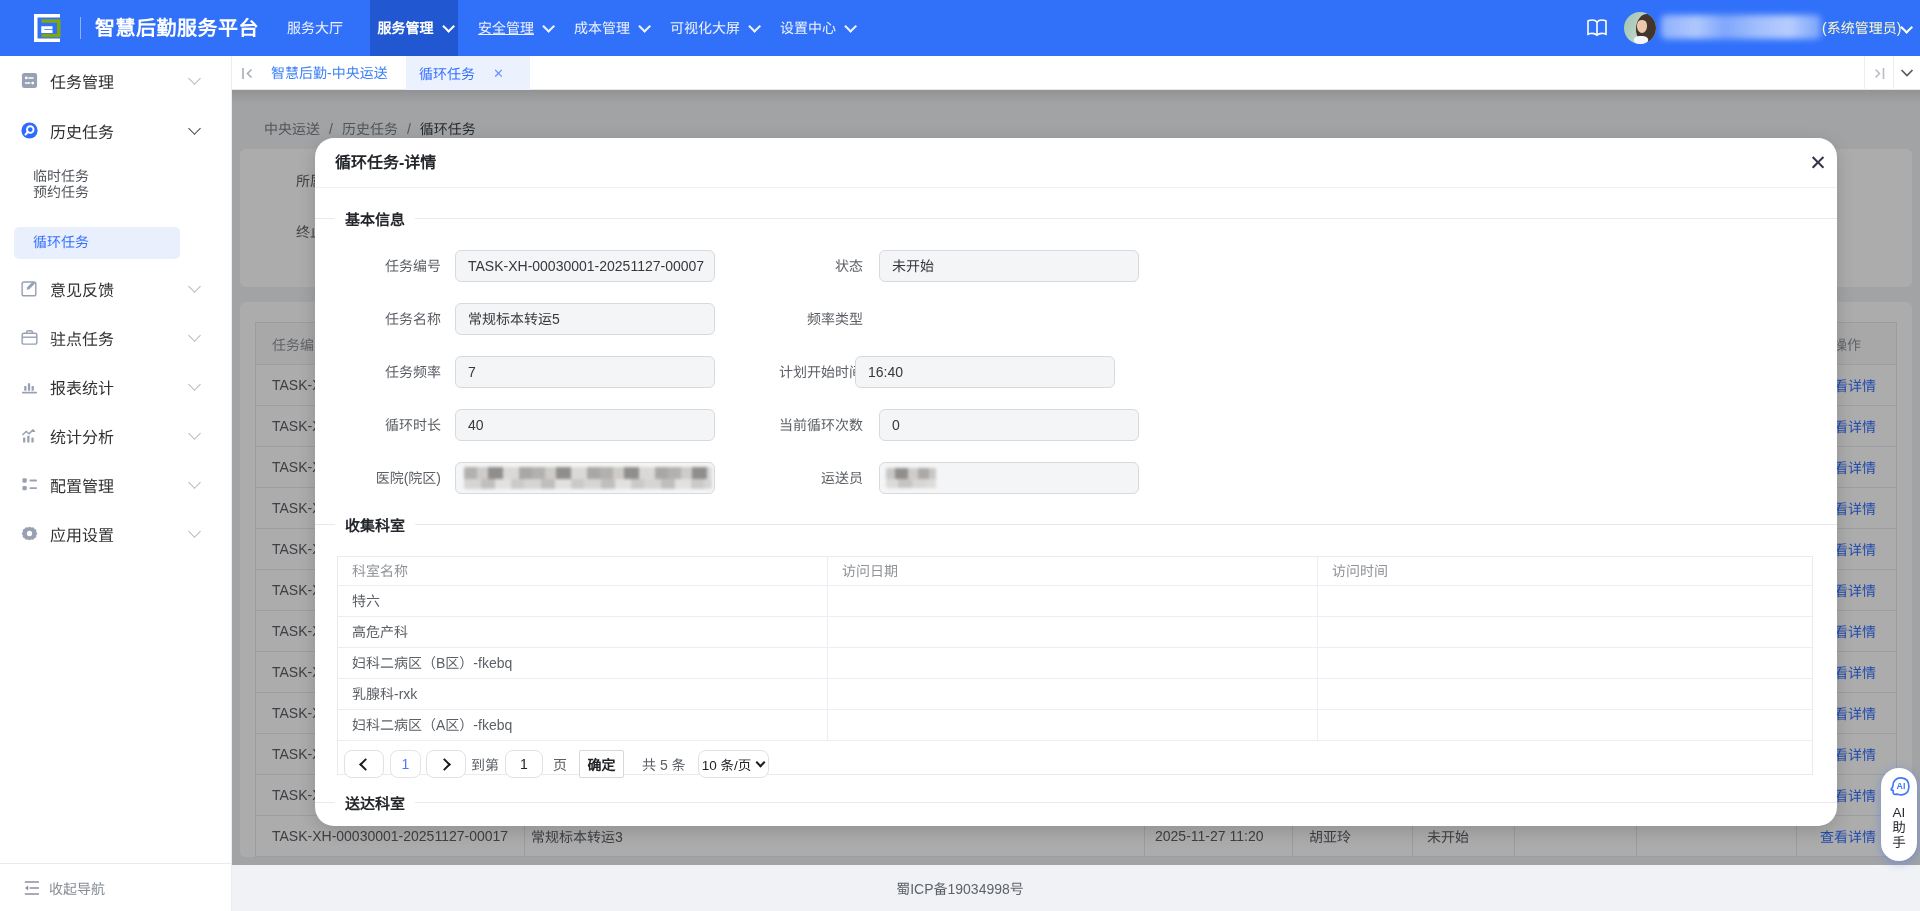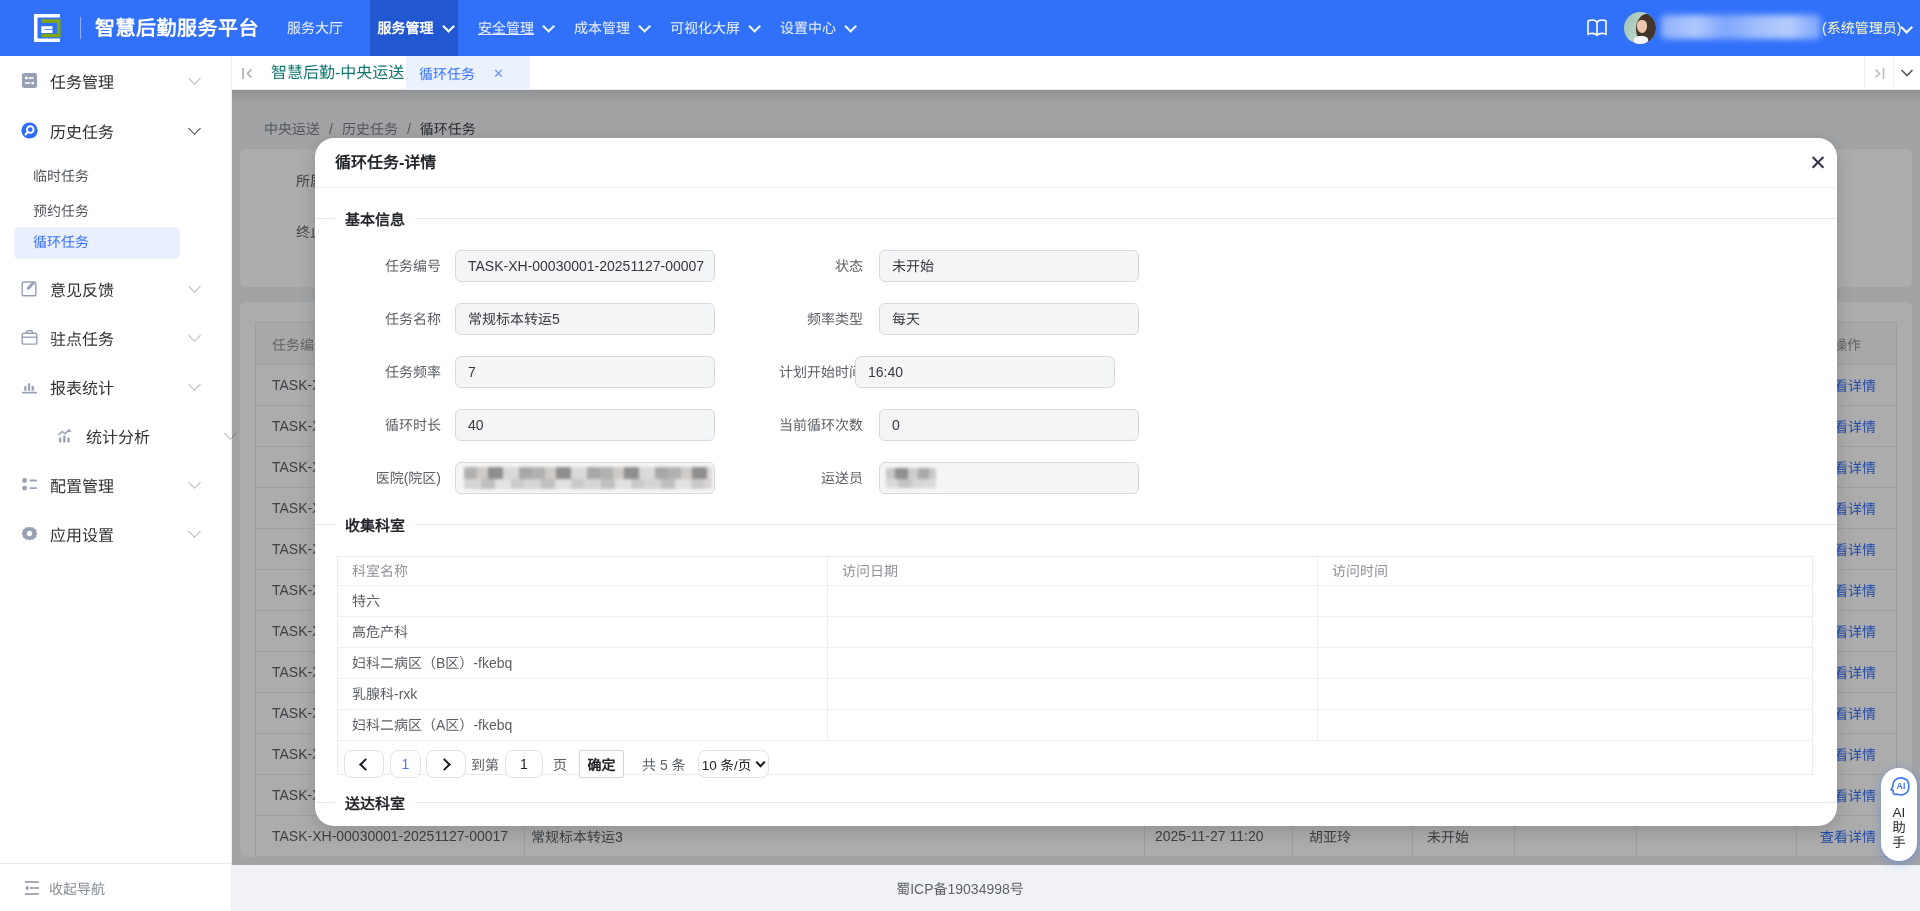--- a/index.html
+++ b/index.html
@@ -27,21 +27,21 @@
 .sub{position:absolute;left:0;width:232px;height:33px;line-height:33px;}
 .sub .txt{position:absolute;left:33px;font-size:14px;color:#51555c;}
 .sub.sel .box{position:absolute;left:14px;top:1px;width:166px;height:32px;background:#e9effd;border-radius:5px;}
 .sub.sel .txt{color:#3370ff;}
 .collapse{position:absolute;left:0;top:807px;width:231px;height:48px;border-top:1px solid #ebebeb;background:#fff;display:flex;align-items:center;}
 .collapse .txt{margin-left:49px;font-size:14px;color:#878d95;text-align:right;}
 
 
 .tabs{position:absolute;left:232px;top:56px;width:1688px;height:34px;background:#fff;z-index:20;border-bottom:1px solid #e7e7e7;}
 .tabs .coll{position:absolute;left:0px;top:0;width:30px;height:34px;display:flex;align-items:center;justify-content:center;}
-.tab1{position:absolute;left:39px;top:0;height:34px;line-height:34px;font-size:16px;color:#0f766e;}
+.tab1{position:absolute;left:39px;top:0;height:34px;line-height:34px;font-size:14px;color:#3b82f6;}
 .tab2{position:absolute;left:174px;top:0;width:124px;height:34px;background:#ebf1fd;display:flex;align-items:center;}
 .tab2 .t{margin-left:13px;font-size:14px;color:#3370ff;}
 .tab2 .x{margin-left:18px;font-size:13px;color:#6a96ff;}
 
 
 .content{position:absolute;left:232px;top:90px;width:1688px;height:775px;background:#f0f2f5;overflow:hidden;}
 .crumb{position:absolute;left:32px;top:32px;font-size:14px;line-height:14px;color:#7a8088;}
 .crumb b{color:#3c4046;font-weight:normal;}
 .panel{position:absolute;left:8px;top:59px;width:1672px;height:138px;background:#fff;border-radius:6px;}
 .panel .lab{position:absolute;font-size:14px;color:#606266;}
@@ -135,21 +135,21 @@
         <circle cx="9" cy="9" r="8.6" fill="#2f6bff"></circle>
         <circle cx="9.8" cy="8" r="3.5" fill="none" stroke="#fff" stroke-width="2"></circle>
         <path d="M7.2 10.6 L4.8 13.2" stroke="#fff" stroke-width="2.2" stroke-linecap="round"></path>
       </svg>
     <div class="txt">历史任务</div>
       <div class="ar dk"></div>
   </div>
   <div class="sub" style="top:104px;">
       <div class="txt">临时任务</div>
     </div>
-  <div class="sub" style="top:139px;">
+  <div class="sub" style="top:120px;">
       <div class="txt">预约任务</div>
     </div>
   <div class="sub sel" style="top:170px;">
       <div class="box"></div>
       <div class="txt">循环任务</div>
     </div>
   <div class="sitem" style="top:208px;">
     <svg class="ic" viewBox="0 0 18 18" fill="none" stroke="#98a1b3" stroke-width="1.5">
         <rect x="1.2" y="2.2" width="14.5" height="14.5" rx="2"></rect>
         <path d="M12.5 1.5 L14.8 3.8 L8.8 9.8 L6 10.4 L6.6 7.6 Z" fill="#98a1b3" stroke="none"></path>
@@ -169,21 +169,21 @@
   <div class="sitem" style="top:306px;">
     <svg class="ic" viewBox="0 0 18 18" fill="#98a1b3">
         <rect x="1" y="14.5" width="16" height="1.8" rx="0.9"></rect>
         <rect x="3.4" y="8.5" width="2.4" height="5" rx="0.6"></rect>
         <rect x="7.3" y="5.5" width="2.4" height="8" rx="0.6"></rect>
         <rect x="11.2" y="8.5" width="2.4" height="5" rx="0.6"></rect>
       </svg>
     <div class="txt">报表统计</div>
       <div class="ar"></div>
   </div>
-  <div class="sitem" style="top:355px;margin-left:36px;">
+  <div class="sitem" style="top:355px;">
     <svg class="ic" viewBox="0 0 18 18" fill="#98a1b3">
         <path d="M1.5 8.5 L5.5 4.8 L8.5 7.2 L13 2.8" fill="none" stroke="#98a1b3" stroke-width="1.6"></path>
         <path d="M13.4 2.2 L15.2 5.4 L11.6 5.2 Z"></path>
         <rect x="2.2" y="11" width="2.4" height="5.5" rx="0.6"></rect>
         <rect x="6.6" y="9.2" width="2.4" height="7.3" rx="0.6"></rect>
         <rect x="11" y="11" width="2.4" height="5.5" rx="0.6"></rect>
       </svg>
     <div class="txt">统计分析</div>
       <div class="ar"></div>
   </div>
@@ -366,21 +366,20 @@
     </div>
 
   <div class="flab" style="left:26px;top:112px;width:100px;">任务编号</div>
   <div class="finp" style="left:140px;top:112px;">TASK-XH-00030001-20251127-00007</div>
   <div class="flab" style="left:448px;top:112px;width:100px;">状态</div>
   <div class="finp" style="left:564px;top:112px;">未开始</div>
 
   <div class="flab" style="left:26px;top:165px;width:100px;">任务名称</div>
   <div class="finp" style="left:140px;top:165px;">常规标本转运5</div>
   <div class="flab" style="left:448px;top:165px;width:100px;">频率类型</div>
-  <div class="finp" style="left:564px;top:165px;">每天</div>
 
   <div class="flab" style="left:26px;top:218px;width:100px;">任务频率</div>
   <div class="finp" style="left:140px;top:218px;">7</div>
   <div class="flab" style="left:448px;top:218px;width:100px;">计划开始时间</div>
   <div class="finp" style="left:540px;top:218px;">16:40</div>
 
   <div class="flab" style="left:26px;top:271px;width:100px;">循环时长</div>
   <div class="finp" style="left:140px;top:271px;">40</div>
   <div class="flab" style="left:448px;top:271px;width:100px;">当前循环次数</div>
   <div class="finp" style="left:564px;top:271px;">0</div>

